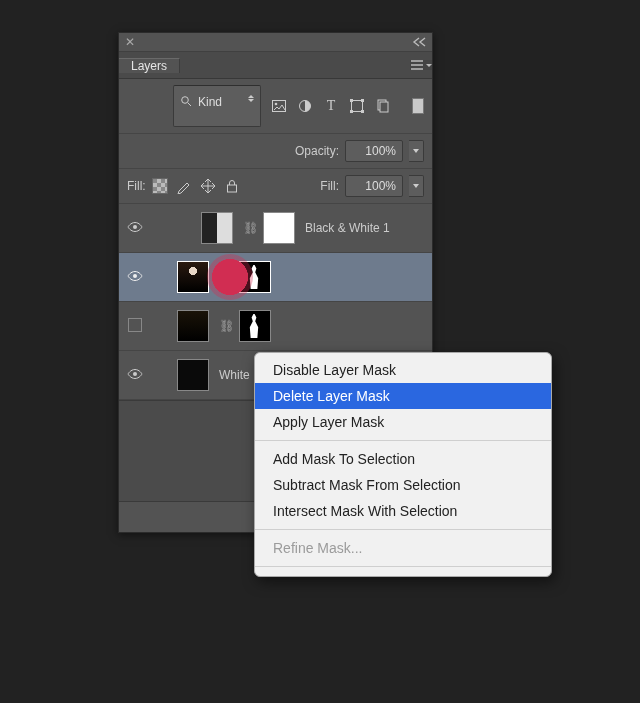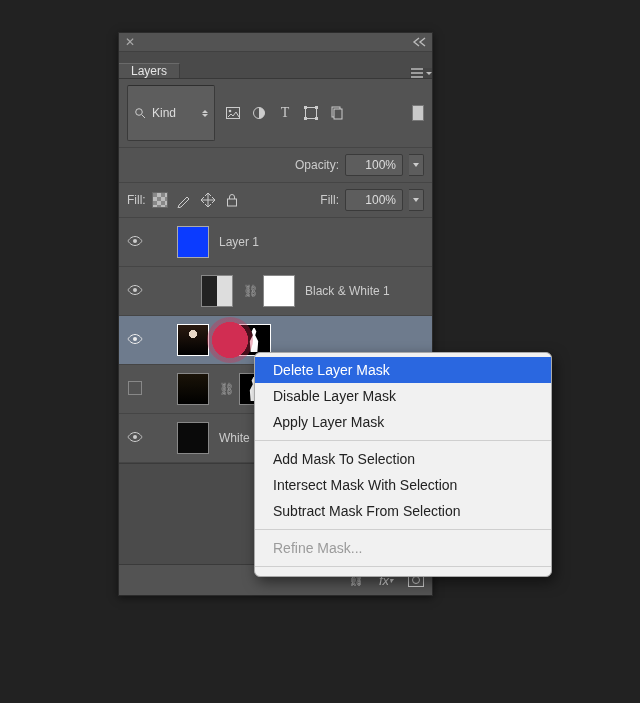--- a/index.html
+++ b/index.html
@@ -11,36 +11,36 @@
     background:#535353;border:1px solid #2b2b2b;box-shadow:0 2px 8px rgba(0,0,0,.5);
   }
   .panel-top{
     height:18px;background:#535353;display:flex;align-items:center;
     justify-content:space-between;padding:0 6px;border-bottom:1px solid #404040;
   }
   .close-x{color:#aaa;font-size:12px;cursor:default;}
   .collapse{display:flex;gap:2px;}
   .collapse svg{display:block}
   .tabbar{
-    height:26px;display:flex;align-items:flex-end;background:#4a4a4a;
+    height:26px;display:flex;align-items:center;background:#4a4a4a;
     border-bottom:1px solid #383838;
   }
   .tab{
     padding:0 12px;display:flex;align-items:center;color:#e5e5e5;font-size:12px;
     background:#535353;border-right:1px solid #3d3d3d;border-top:1px solid #6a6a6a;
   }
   .tab.spacer{flex:1;background:#444;border:none}
   .tab-menu{width:22px;display:flex;align-items:center;justify-content:center;background:#444}
   .row{
     display:flex;align-items:center;padding:6px 8px;gap:6px;border-bottom:1px solid #454545;
   }
   .select{
-    display:flex;align-items:center;background:#5d5d5d;border:1px solid #3a3a3a;
-    border-top-color:#2f2f2f;height:22px;padding:16px 6px;color:#ddd;font-size:12px;
-    border-radius:2px;gap:6px;
+    display:flex;align-items:flex-start;background:#5d5d5d;border:1px solid #3a3a3a;
+    border-top-color:#2f2f2f;height:22px;padding:9px 6px;color:#ddd;font-size:12px;
+    border-radius:2px;gap:6px;margin-left:46px;
   }
   .select .arrows{display:flex;flex-direction:column;gap:1px;margin-left:auto}
   .select .arrows span{width:0;height:0;border-left:3px solid transparent;border-right:3px solid transparent}
   .select .arrows .up{border-bottom:3px solid #ccc}
   .select .arrows .dn{border-top:3px solid #ccc}
   .filter-icons{display:flex;gap:10px;margin-left:4px;align-items:center}
   .fi{width:16px;height:16px;display:flex;align-items:center;justify-content:center;color:#c9c9c9}
   .fi svg{display:block}
   .sq{width:10px;height:14px;background:#c9c9c9;border:1px solid #777}
   .label{color:#ccc;font-size:12px}
@@ -231,31 +231,20 @@
     <span class="pct">
         <span>100%</span>
       </span>
     <span class="pct-arrow">
         <span></span>
       </span>
   </div>
 
   <div class="layers">
 
-    <div class="layer">
-      <span class="eye">
-        <svg width="16" height="12" viewBox="0 0 16 12">
-            <path d="M1 6s2.5-4.5 7-4.5S15 6 15 6s-2.5 4.5-7 4.5S1 6 1 6z" stroke="#ccc" fill="none"></path>
-            <circle cx="8" cy="6" r="2" fill="#ccc"></circle>
-          </svg>
-      </span>
-      <span class="spacer-col"></span>
-      <div class="thumb blue"></div>
-      <span class="lname">Layer 1</span>
-    </div>
 
     <div class="layer">
       <span class="eye">
         <svg width="16" height="12" viewBox="0 0 16 12">
             <path d="M1 6s2.5-4.5 7-4.5S15 6 15 6s-2.5 4.5-7 4.5S1 6 1 6z" stroke="#ccc" fill="none"></path>
             <circle cx="8" cy="6" r="2" fill="#ccc"></circle>
           </svg>
       </span>
       <span class="spacer-col"></span>
       <span class="spacer-col"></span>
@@ -312,23 +301,23 @@
     <span class="bi">
         <svg width="16" height="14" viewBox="0 0 16 14">
           <rect x="0.5" y="0.5" width="15" height="13" stroke="#ccc" fill="none"></rect>
           <circle cx="8" cy="7" r="3.5" stroke="#ccc" fill="none"></circle>
         </svg>
       </span>
   </div>
 </div>
 
 <div class="ctxmenu">
+  <div class="mi"><span>Disable Layer Mask</span></div>
   <div class="mi hover"><span>Delete Layer Mask</span></div>
-  <div class="mi"><span>Disable Layer Mask</span></div>
   <div class="mi"><span>Apply Layer Mask</span></div>
   <div class="msep"></div>
   <div class="mi"><span>Add Mask To Selection</span></div>
+  <div class="mi"><span>Subtract Mask From Selection</span></div>
   <div class="mi"><span>Intersect Mask With Selection</span></div>
-  <div class="mi"><span>Subtract Mask From Selection</span></div>
   <div class="msep"></div>
   <div class="mi disabled"><span>Refine Mask...</span></div>
   <div class="msep"></div>
 </div>
 
 </body></html>

